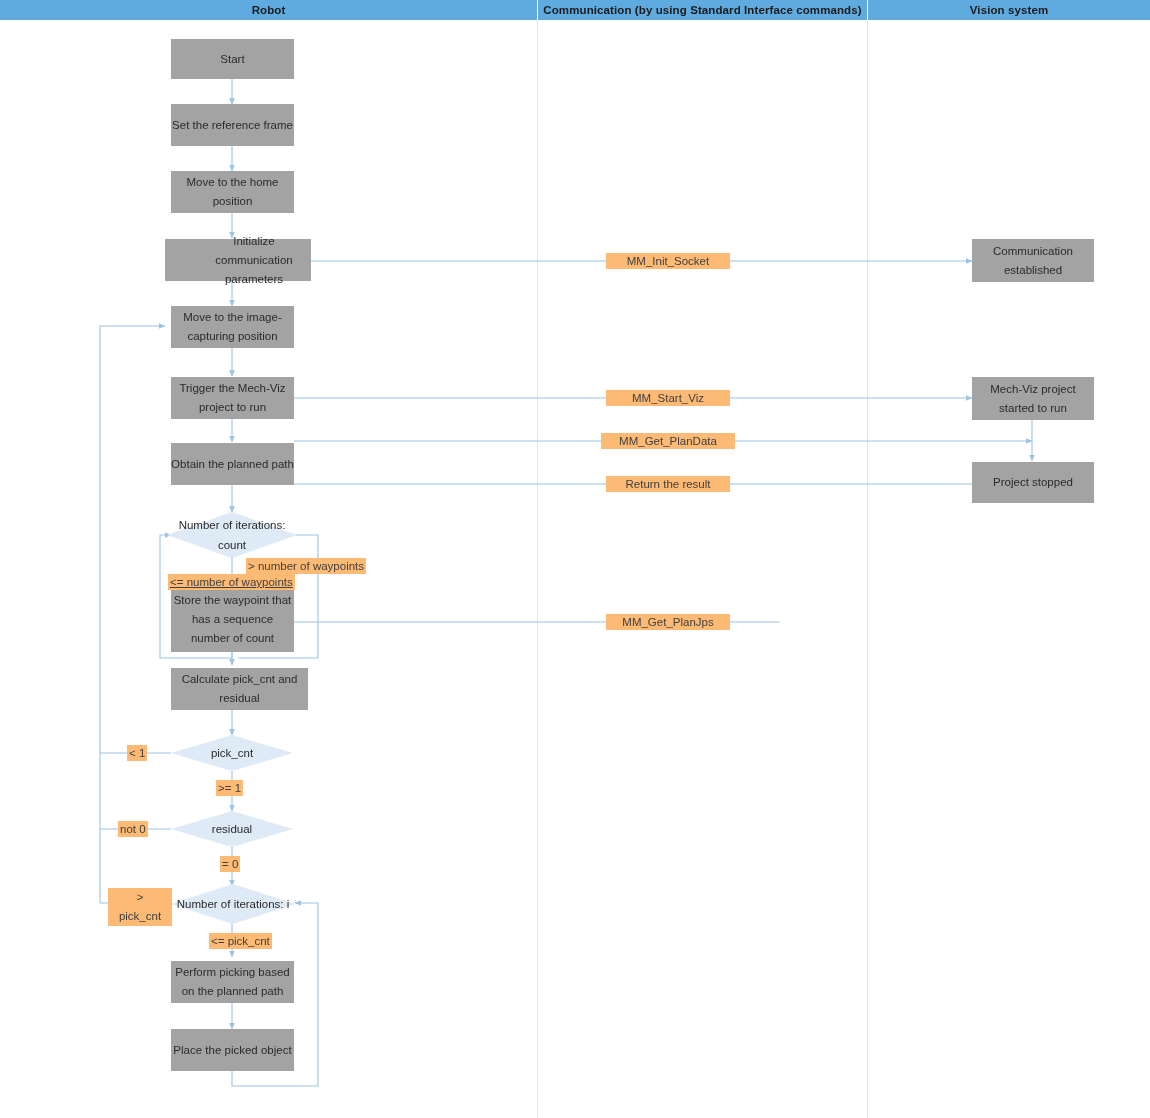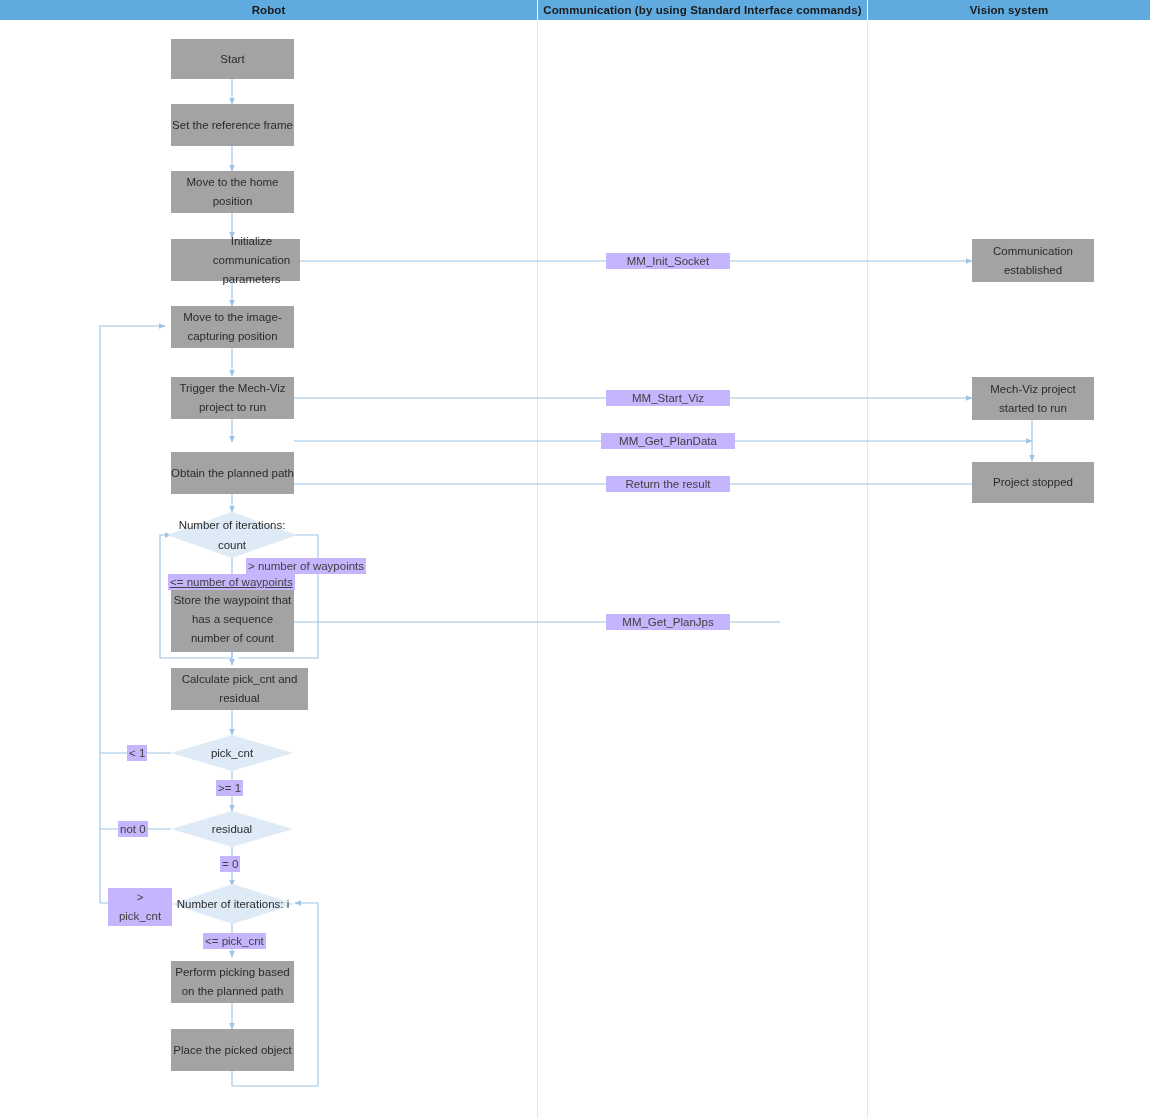--- a/index.html
+++ b/index.html
@@ -88,21 +88,21 @@
     line-height: 20px;
     width: 130px;
   }
   
   .edge-label {
     position: absolute;
     color: #404040;
     font-size: 11.5px;
     line-height: 16px;
     white-space: pre;
-    background: #c4b5fd;
+    background: #fdba74;
     padding: 0 2px;
   }
   .center { text-align: center; }
 </style>
 </head>
 <body>
 
 <div id="stage">
 
   <div class="lane-body first" style="left:0;width:538px;"></div>
@@ -178,33 +178,33 @@
   </div>
 
   <div class="node box" style="left:171px;top:104px;width:123px;height:42px;">
     <span>Set the reference frame</span>
   </div>
 
   <div class="node box" style="left:171px;top:171px;width:123px;height:42px;">
     <span>Move to the home position</span>
   </div>
 
-  <div class="node box" style="left:171px;top:239px;width:129px;height:42px;padding-left:32px;">
+  <div class="node box" style="left:165px;top:239px;width:146px;height:42px;padding-left:32px;">
     <span>Initialize communication parameters</span>
   </div>
 
   <div class="node box" style="left:171px;top:306px;width:123px;height:42px;">
     <span>Move to the image-capturing position</span>
   </div>
 
   <div class="node box" style="left:171px;top:377px;width:123px;height:42px;">
     <span>Trigger the Mech-Viz project to run</span>
   </div>
 
-  <div class="node box" style="left:171px;top:443px;width:123px;height:42px;margin-top:9px;">
+  <div class="node box" style="left:171px;top:443px;width:123px;height:42px;">
     <span>Obtain the planned path</span>
   </div>
 
   <div class="diamond-wrap" style="left:167px;top:512px;width:130px;height:46px;">
     <svg class="diamond-shape" viewBox="0 0 130 46" preserveAspectRatio="none">
       <polygon points="65,0 130,23 65,46 0,23" fill="#deeaf6"></polygon>
     </svg>
     <div class="diamond-label">Number of iterations: count</div>
   </div>
 
@@ -275,15 +275,15 @@
 
   <div class="edge-label" style="left:216px;top:780px;">&gt;= 1</div>
 
   <div class="edge-label" style="left:118px;top:821px;text-align:center;">not 0</div>
 
   <div class="edge-label" style="left:220px;top:856px;">= 0</div>
 
   <div class="edge-label center" style="left:108px;top:888px;width:60px;line-height:19px;">&gt;
 pick_cnt</div>
 
-  <div class="edge-label" style="left:203px;top:933px;">&lt;= pick_cnt</div>
+  <div class="edge-label" style="left:209px;top:933px;">&lt;= pick_cnt</div>
 
 </div>
 
 </body></html>

